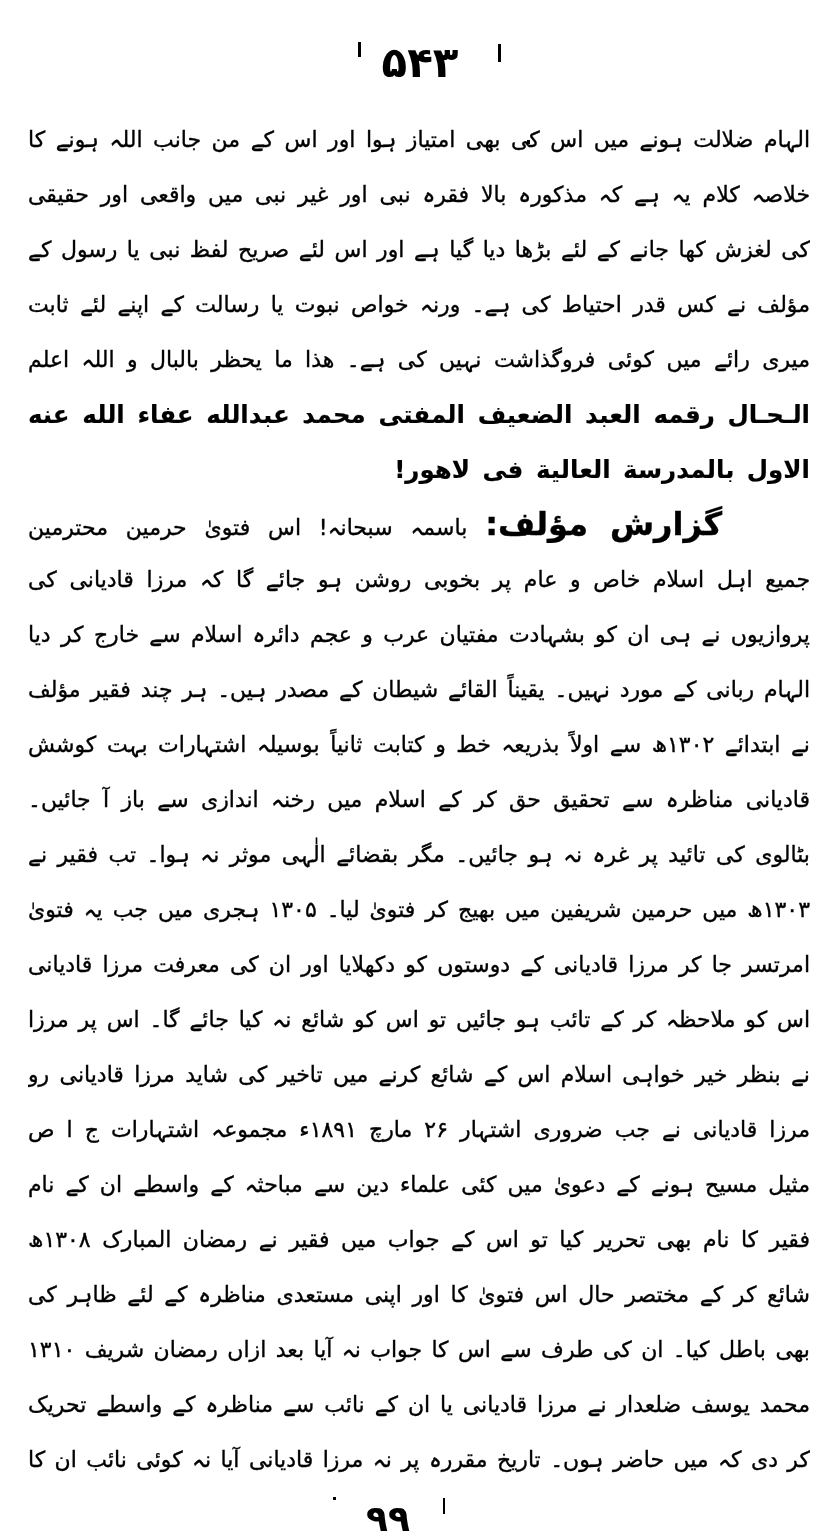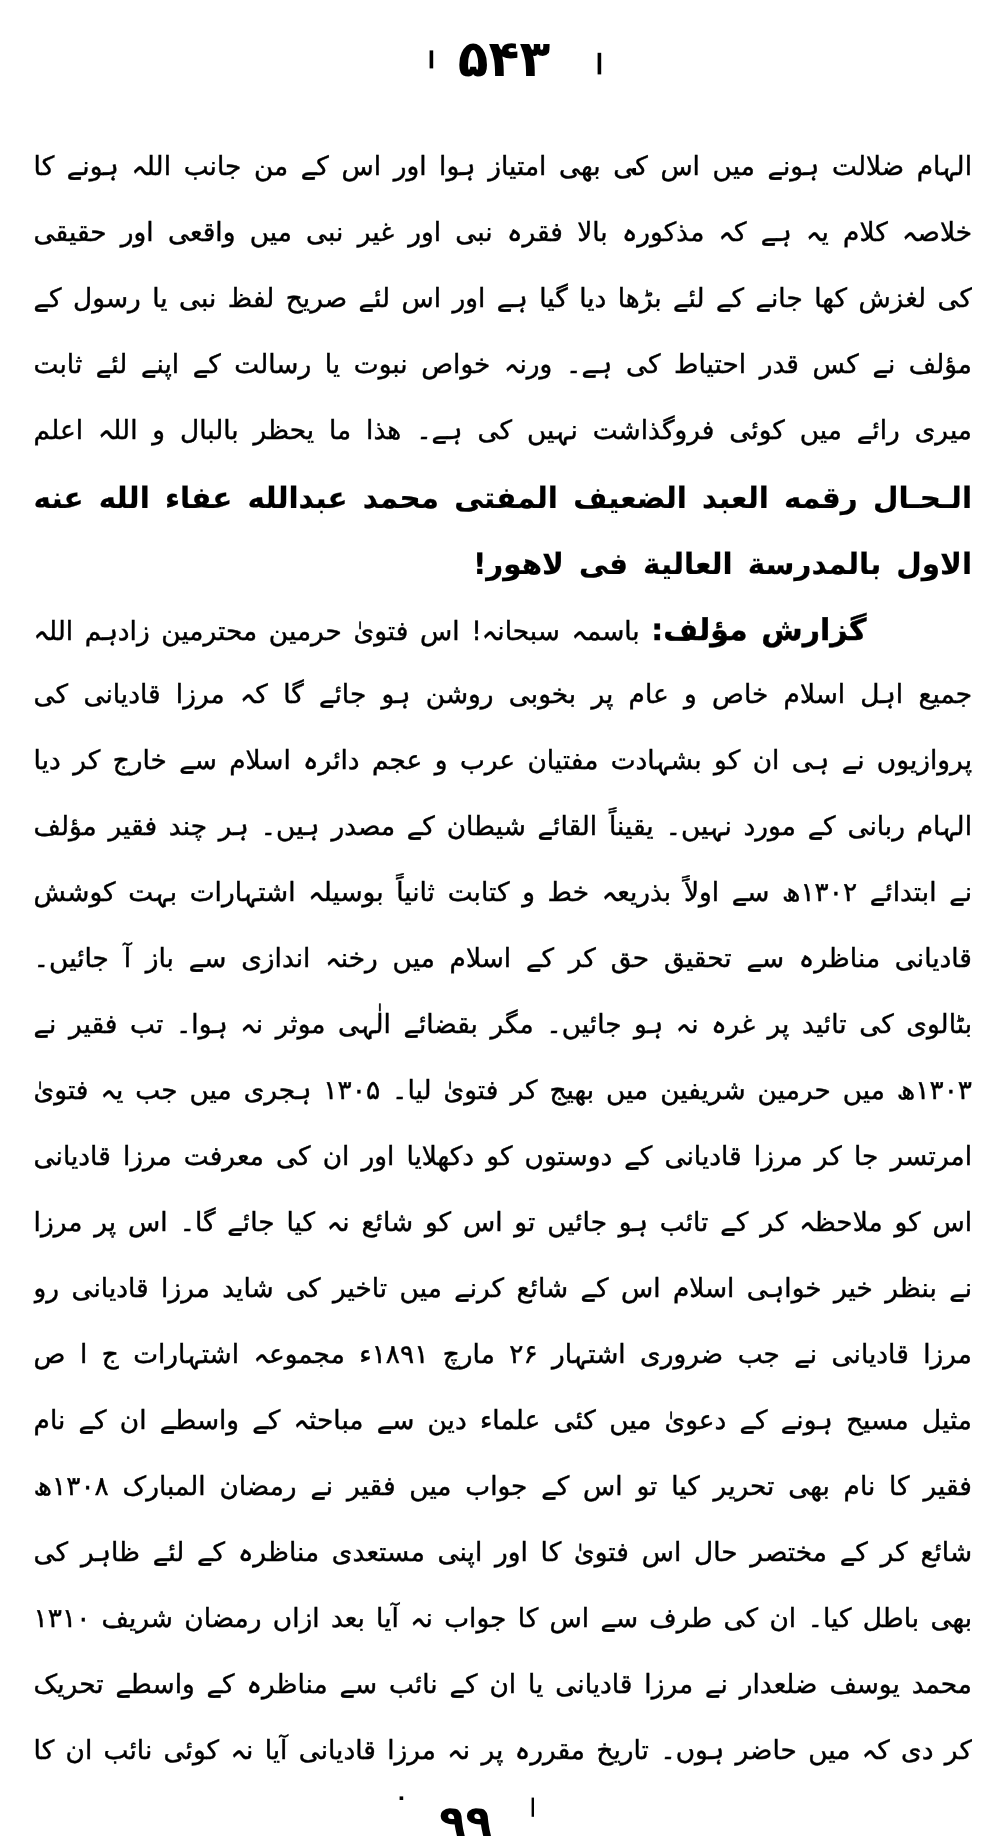--- a/index.html
+++ b/index.html
@@ -15,21 +15,21 @@
     color: #000000;
     font-family: "DejaVu Sans", sans-serif;
   }
   .scan-page {
     position: absolute;
     inset: 0;
     background: #ffffff;
   }
   .page-number-top {
     position: absolute;
-    top: 22px;
+    top: 36px;
     left: 0;
     width: 100%;
     text-align: center;
     font-size: 42px;
     line-height: 54px;
     font-weight: bold;
     direction: rtl;
     letter-spacing: 3px;
   }
   .page-number-bottom {
@@ -71,21 +71,21 @@
   }
   .line.partial {
     text-align: left;
     text-align-last: right;
   }
   .line.indent {
     padding-right: 88px;
   }
   .lead {
     font-weight: bold;
-    font-size: 25px;
+    font-size: 32px;
   }
   
   .speck {
     position: absolute;
     background: #000;
   }
   #speck-1 { left: 358px; top: 42px;  width: 3px; height: 15px; }
   #speck-2 { left: 498px; top: 44px;  width: 3px; height: 18px; }
   #speck-3 { left: 527px; top: 140px; width: 3px; height: 4px;  }
   #speck-4 { left: 443px; top: 1498px; width: 2px; height: 16px; }

